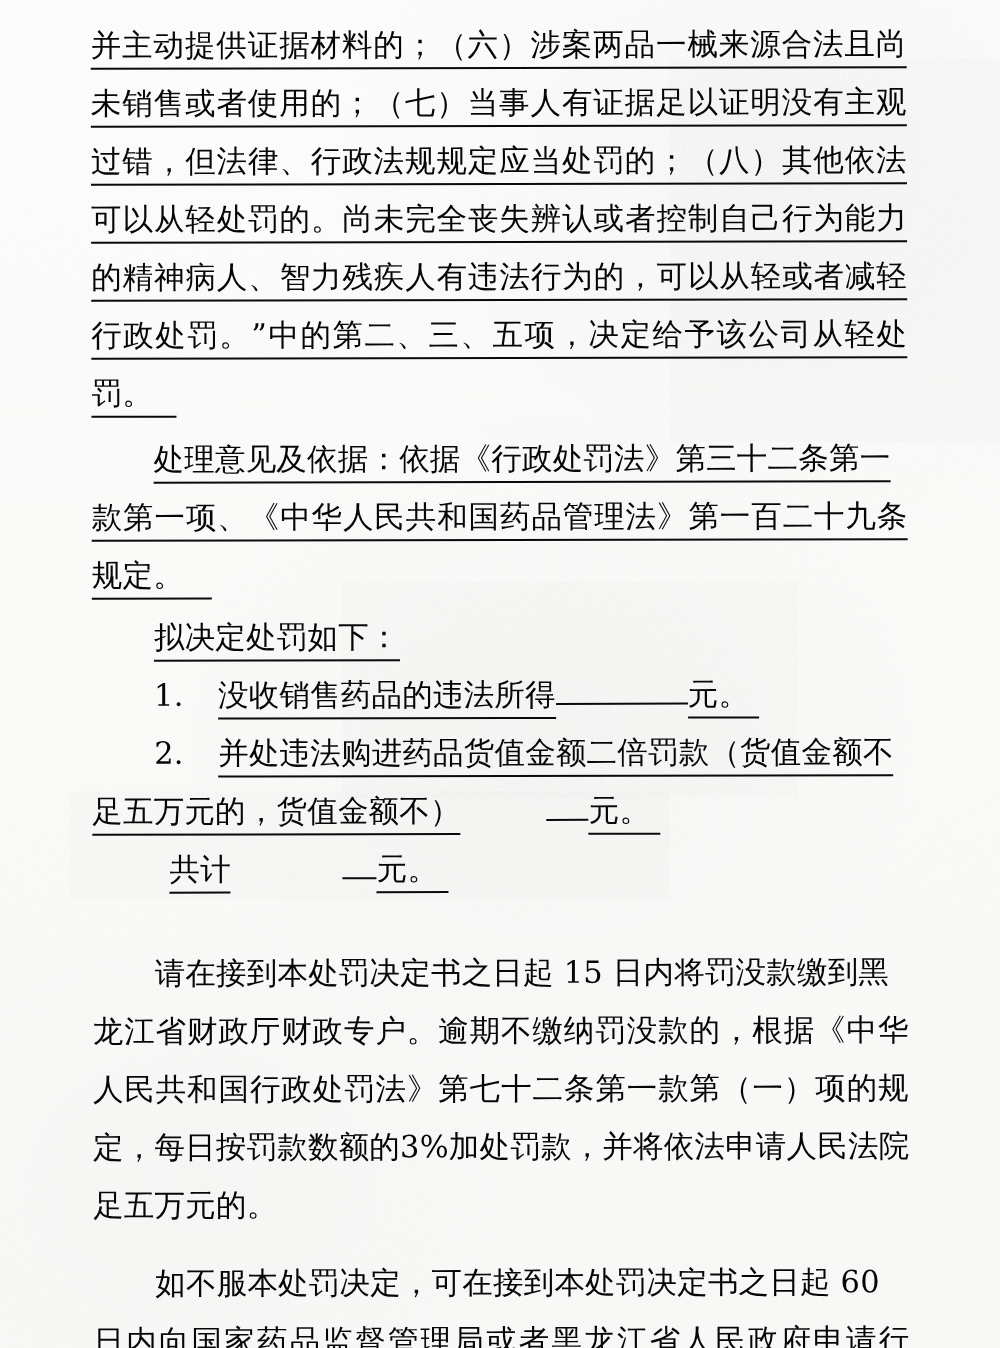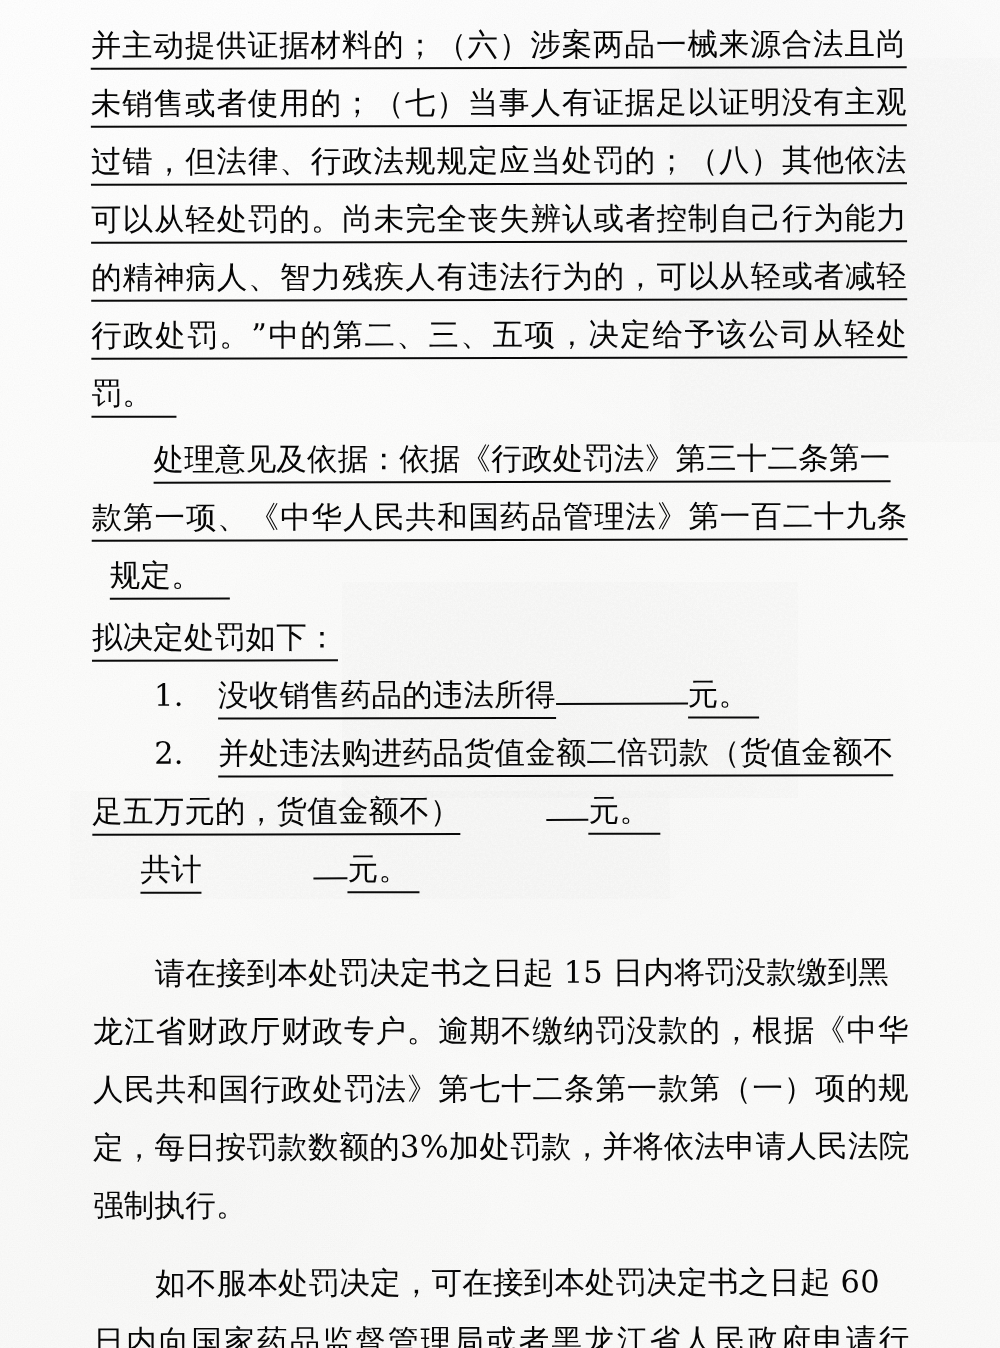--- a/index.html
+++ b/index.html
@@ -300,40 +300,40 @@
       <span>》</span>
       <span>第</span>
       <span>一</span>
       <span>百</span>
       <span>二</span>
       <span>十</span>
       <span>九</span>
       <span>条</span>
     </div>
   <div class="line" style="top:558px;">
-    <span class="u" style="padding-right:28px;margin-left:18px;">规定。</span>
+    <span class="u" style="padding-right:28px;">规定。</span>
   </div>
 
   <div class="line" style="top:620px;">
-    <span class="u" style="text-align:center;">拟决定处罚如下：</span>
+    <span class="u" style="margin-left:62px;text-align:center;">拟决定处罚如下：</span>
   </div>
 
   <div class="line" style="top:678px;">
     <span style="margin-left:62px;display:inline-block;width:64px;">1.</span><span class="u">没收销售药品的违法所得</span><span class="u blankgap" style="width:132px;"></span><span class="u" style="padding-right:10px;">元。</span>
   </div>
 
   <div class="line" style="top:736px;">
     <span style="margin-left:62px;display:inline-block;width:64px;">2.</span><span class="u">并处违法购进药品货值金额二倍罚款（货值金额不</span>
   </div>
   <div class="line" style="top:794px;">
     <span class="u">足五万元的，货值金额不）</span><span class="blankgap" style="width:86px;"></span><span class="u blankgap" style="width:42px;"></span><span class="u" style="padding-right:10px;">元。</span>
   </div>
 
   <div class="line" style="top:852px;">
-    <span class="u" style="margin-left:48px;">共计</span><span class="blankgap" style="width:112px;"></span><span class="u blankgap" style="width:34px;"></span><span class="u" style="padding-right:10px;">元。</span>
+    <span class="u" style="margin-left:77px;">共计</span><span class="blankgap" style="width:112px;"></span><span class="u blankgap" style="width:34px;"></span><span class="u" style="padding-right:10px;">元。</span>
   </div>
 
   <div class="line" style="top:956px;">
     <span style="margin-left:62px;">请在接到本处罚决定书之日起 15 日内将罚没款缴到黑</span>
   </div>
   <div class="line just" style="top:1014px;">
       <span>龙</span>
       <span>江</span>
       <span>省</span>
       <span>财</span>
@@ -412,21 +412,21 @@
       <span>依</span>
       <span>法</span>
       <span>申</span>
       <span>请</span>
       <span>人</span>
       <span>民</span>
       <span>法</span>
       <span>院</span>
     </div>
   <div class="line" style="top:1188px;">
-    <span>强制执行。</span>
+    <span>足五万元的。</span>
   </div>
 
   <div class="line" style="top:1266px;">
     <span style="margin-left:62px;">如不服本处罚决定，可在接到本处罚决定书之日起 60</span>
   </div>
   <div class="line just" style="top:1324px;">
       <span>日</span>
       <span>内</span>
       <span>向</span>
       <span>国</span>

